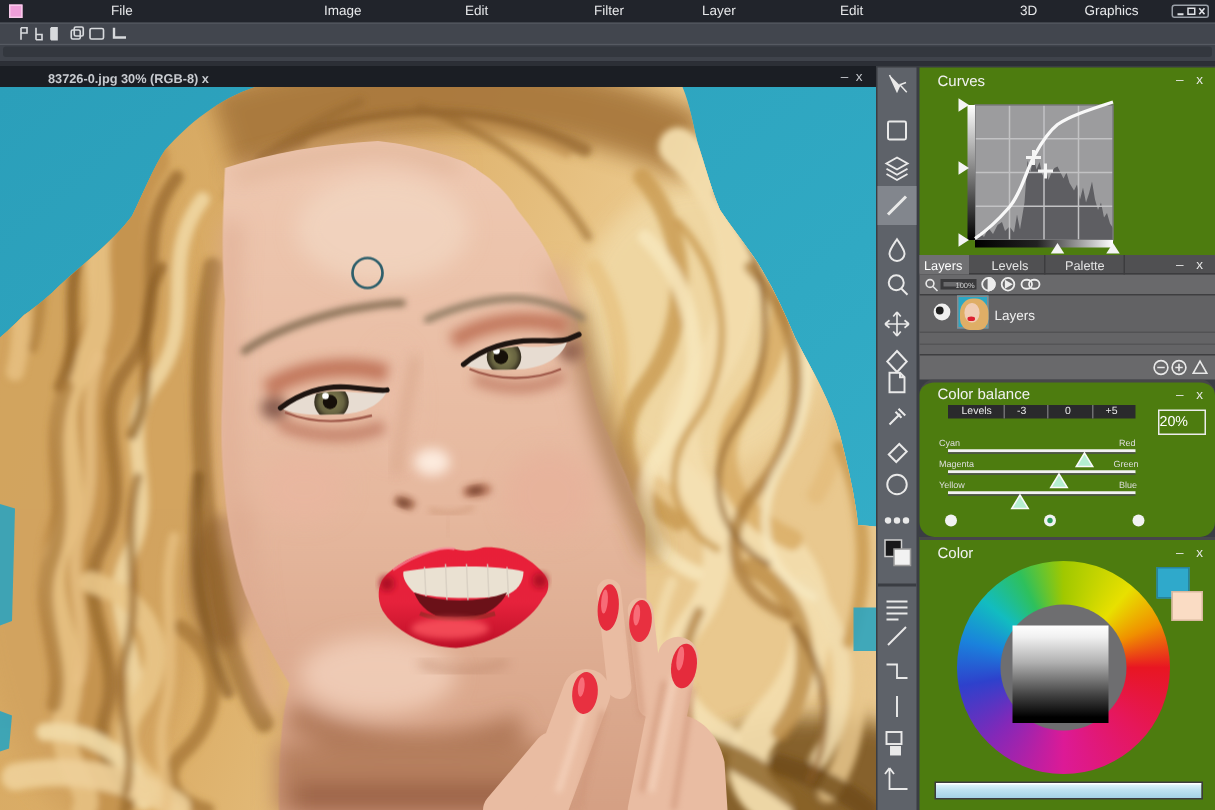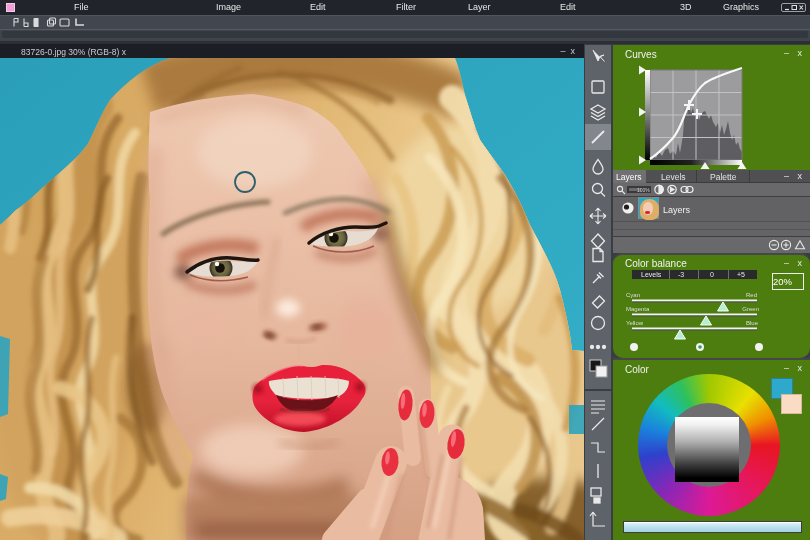--- a/index.html
+++ b/index.html
@@ -50,21 +50,21 @@
       <path d="M4,2.5 V10.5 M4,2.5 H8 V6 H4"></path>
       <path d="M14,2.5 V10.5 M14,10.5 H18 V7 H14"></path>
       <path d="M24,2.5 V10.5 M24,2.5 H28 V10.5 H24" fill="#d8dadd"></path>
       <rect x="37.5" y="4" width="6" height="6" rx="1"></rect>
       <rect x="39.5" y="2" width="6" height="6" rx="1"></rect>
       <rect x="50" y="3" width="9" height="7" rx="1"></rect>
       <path d="M66,2.5 V9 H74" stroke-width="1.6"></path>
     </g>
   </svg>
   <div class="abs tabbar">
-      <span style="position:absolute;left:21px;top:3px;">83726-0.jpg 30% (RGB-8) x</span>
+      <span style="position:absolute;left:32px;top:3px;font-weight:bold;">83726-0.jpg 30% (RGB-8) x</span>
     <span style="position:absolute;right:9px;top:2px;font-size:9px;">–&nbsp;&nbsp;x</span>
     </div>
 
   <div class="abs" style="left:0;top:58px;width:584px;height:482px;background:#2ea7c3;" id="photo">
   <svg width="584" height="482" viewBox="0 0 584 482">
     <defs>
       <filter id="b2" x="-30%" y="-30%" width="160%" height="160%">
             <feGaussianBlur stdDeviation="2"></feGaussianBlur>
           </filter>
       <filter id="b4" x="-40%" y="-40%" width="180%" height="180%">

